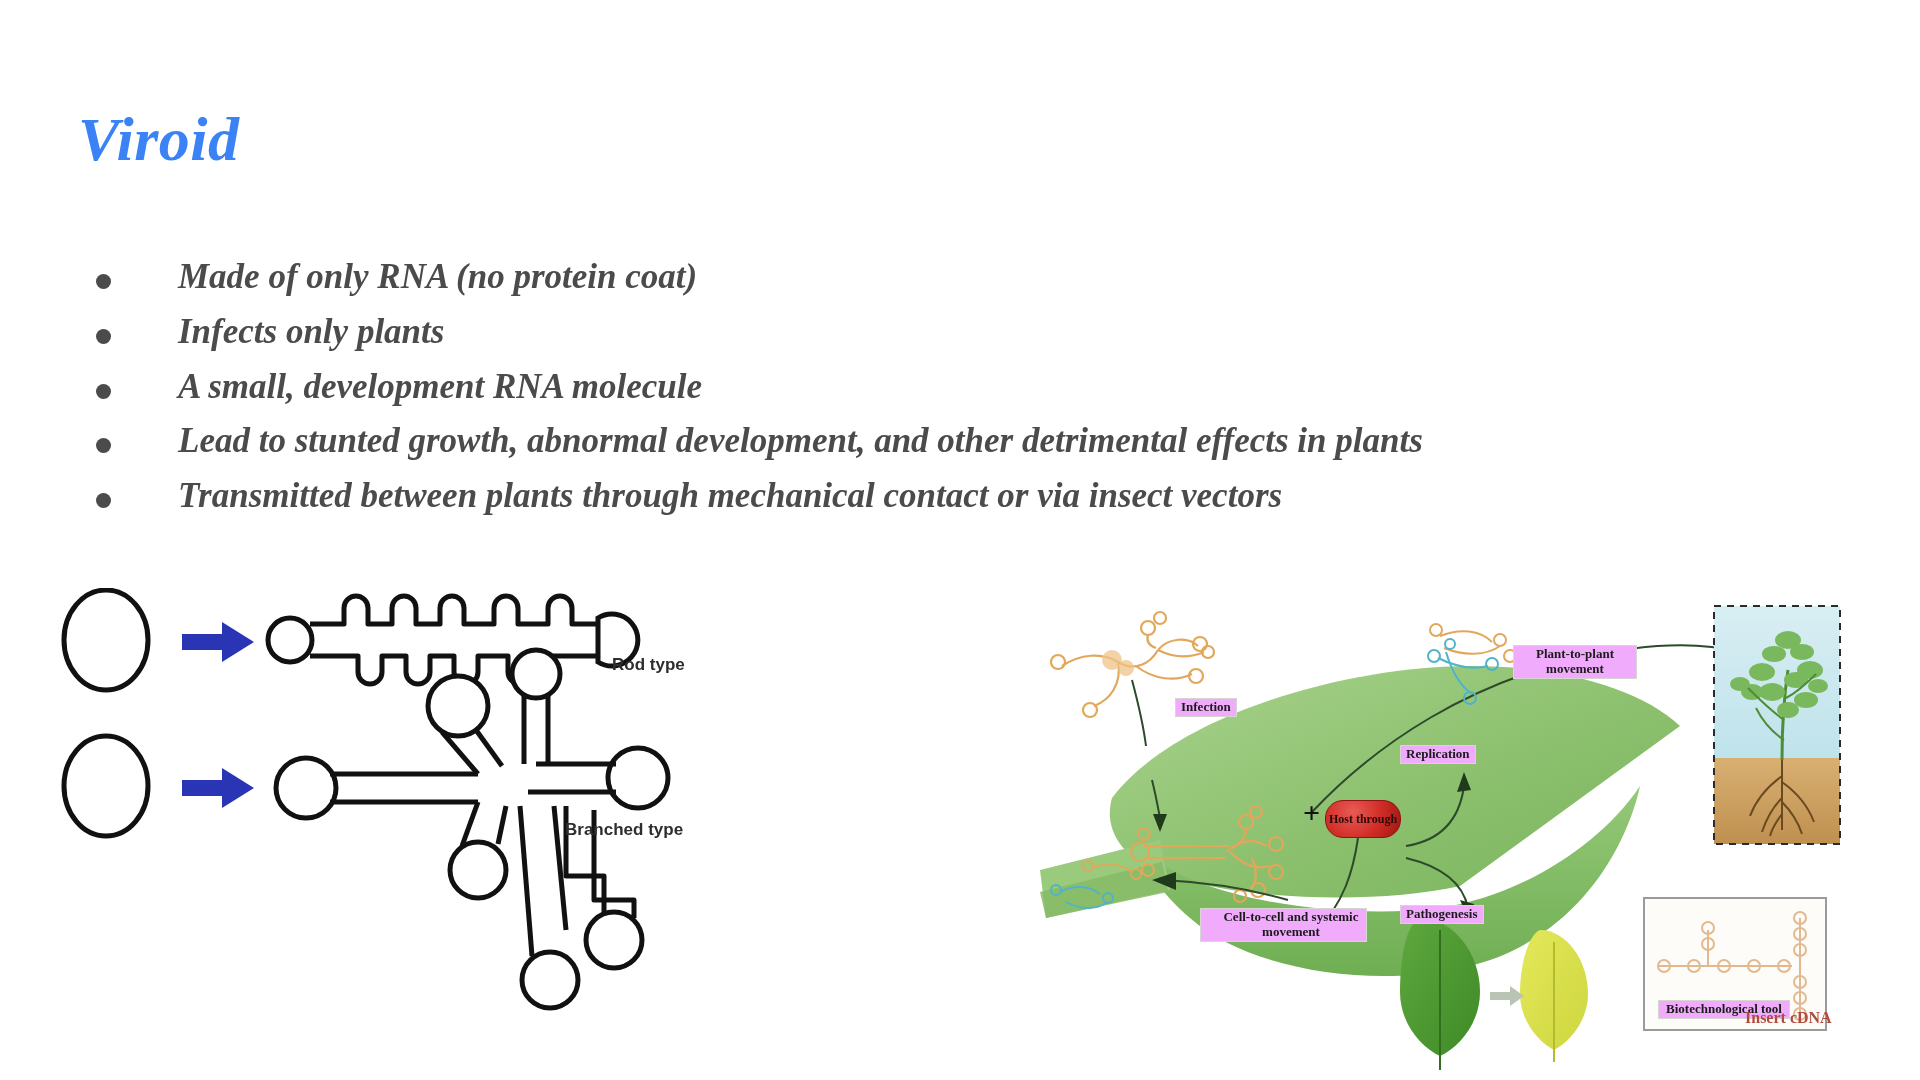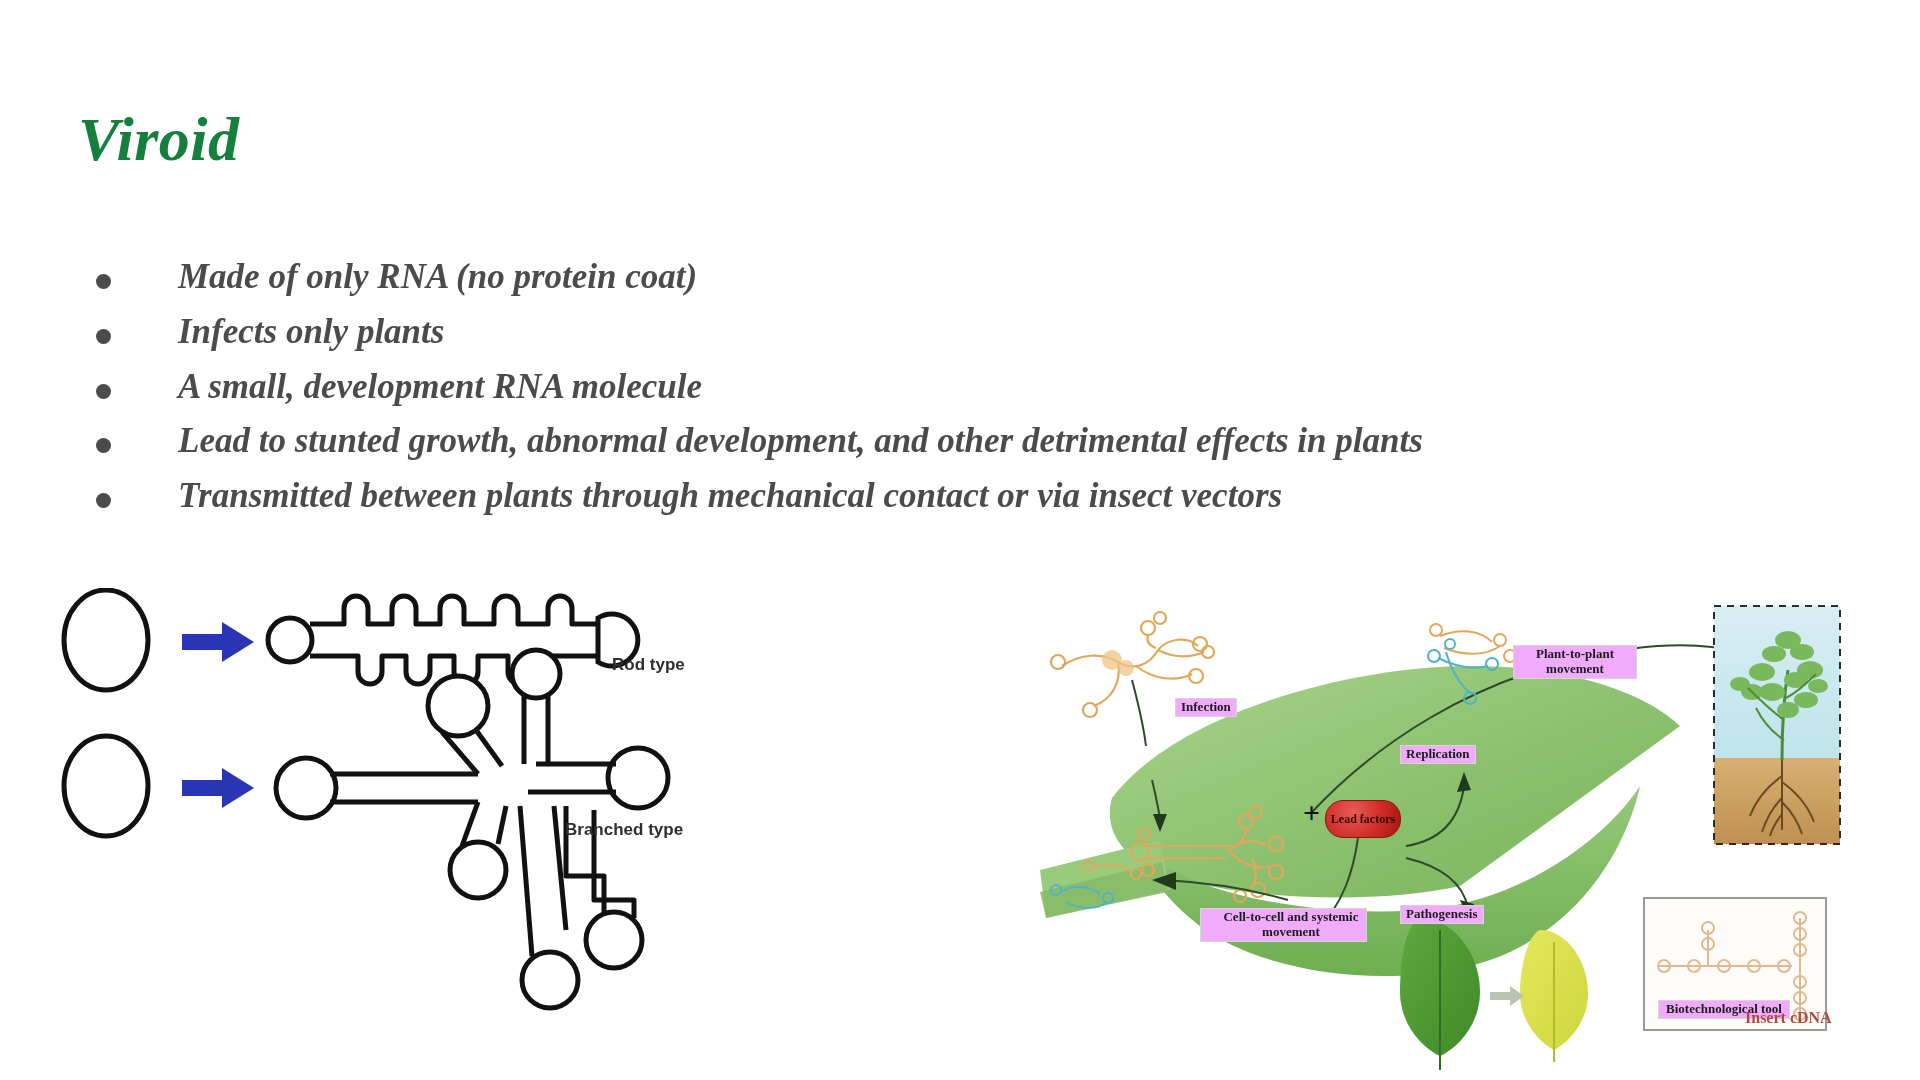--- a/index.html
+++ b/index.html
@@ -18,21 +18,21 @@
   
   #slide-title {
     position: absolute;
     left: 78px;
     top: 108px;
     font-family: "Liberation Serif", serif;
     font-style: italic;
     font-weight: bold;
     font-size: 62px;
     letter-spacing: 0.5px;
-    color: #15803d;
+    color: #3b82f6;
     line-height: 1;
   }
 
   
   #bullet-list {
     position: absolute;
     left: 96px;
     top: 258px;
     width: 1500px;
     list-style: none;
@@ -782,17 +782,17 @@
 <div class="diag-tag" id="tag-replication">Replication</div>
 
 <div class="diag-tag two-line" id="tag-cellmove">Cell-to-cell and systemic movement</div>
 
 <div class="diag-tag" id="tag-pathogenesis">Pathogenesis</div>
 
 <div class="diag-tag two-line" id="tag-planttoplant">Plant-to-plant movement</div>
 
 <div class="diag-tag two-line" id="tag-biotech">Biotechnological tool</div>
 
-<div id="tag-hostfactors">Lead factors</div>
+<div id="tag-hostfactors">Host through</div>
 
 <div id="tag-insert-cdna">Insert cDNA</div>
 
 <div class="plus-sign">+</div>
 
 </body></html>

